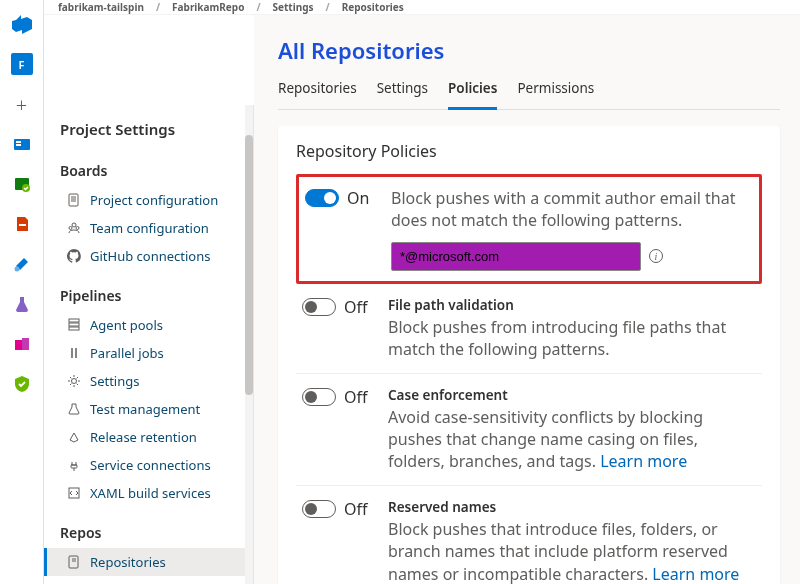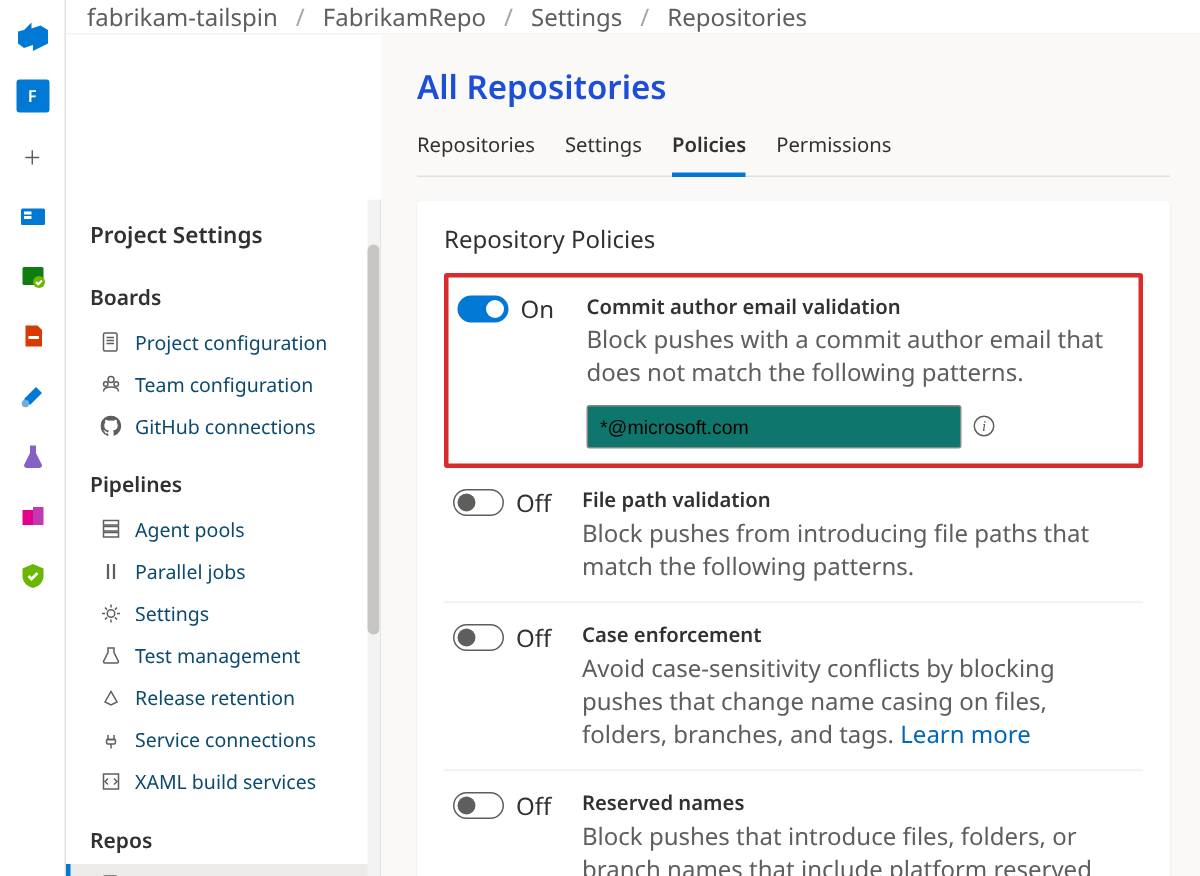--- a/index.html
+++ b/index.html
@@ -36,22 +36,23 @@
   .plus { font-size: 20px; color: #605e5c; font-weight: 300; }
 
   
   .main { flex: 1; display: flex; flex-direction: column; }
 
   
   .topbar {
     height: 40px;
     display: flex; align-items: flex-start;
     padding: 0 14px; gap: 4px;
-    font-size: 16px; color: #605e5c;
+    font-size: 10px; color: #605e5c;
     border-bottom: 1px solid #f3f3f3;
+    font-weight: bold;
   }
   .crumb { cursor: pointer; }
   .crumb-sep { margin: 0 8px; color: #a6a6a6; }
 
   .body { flex: 1; display: flex; align-items: flex-end; }
 
   
   .sidebar {
     width: 210px;
     border-right: 1px solid #e5e5e5;
@@ -139,21 +140,21 @@
   }
   .tog-label { font-size: 16px; }
   .policy-body { flex: 1; padding-left:6px; }
   .policy-title { font-weight: 600; font-size: 13.5px; margin-bottom: 2px; }
   .policy-desc { font-size: 16px; color: #605e5c; line-height: 1.4; }
   .policy-desc a { color: #0067b8; text-decoration: none; cursor:pointer; }
   .pattern-row { display:flex; align-items:center; gap:8px; margin-top:10px; }
   .pattern-input {
     width: 250px; padding: 6px 8px;
     border: 1px solid #8a8886; border-radius: 2px;
-    font-size: 13px; background:#0f766e;
+    font-size: 13px; background:#a21caf;
   }
   .info-icon {
     width: 14px; height:14px; border:1px solid #605e5c; border-radius:50%;
     display:flex; align-items:center; justify-content:center;
     font-size:10px; color:#605e5c; font-style: italic; font-family: serif;
     cursor: pointer;
   }
   .scrolltrack {
     position:absolute; right:0; top:0; bottom:0; width:8px; background:#f3f3f3;
   }
@@ -369,21 +370,20 @@
           <h2>Repository Policies</h2>
 
           <div class="policy-block highlighted">
             <div class="toggle-col">
               <div class="toggle on">
                   <div class="knob"></div>
                 </div>
               <span class="tog-label">On</span>
             </div>
             <div class="policy-body">
-              <div class="policy-title">Commit author email validation</div>
               <div class="policy-desc">Block pushes with a commit author email that does not match the following patterns.</div>
               <div class="pattern-row">
                 <input class="pattern-input" type="text" value="*@microsoft.com" style="">
                 <span class="info-icon">i</span>
               </div>
             </div>
           </div>
 
           <div class="policy-block">
             <div class="toggle-col">

